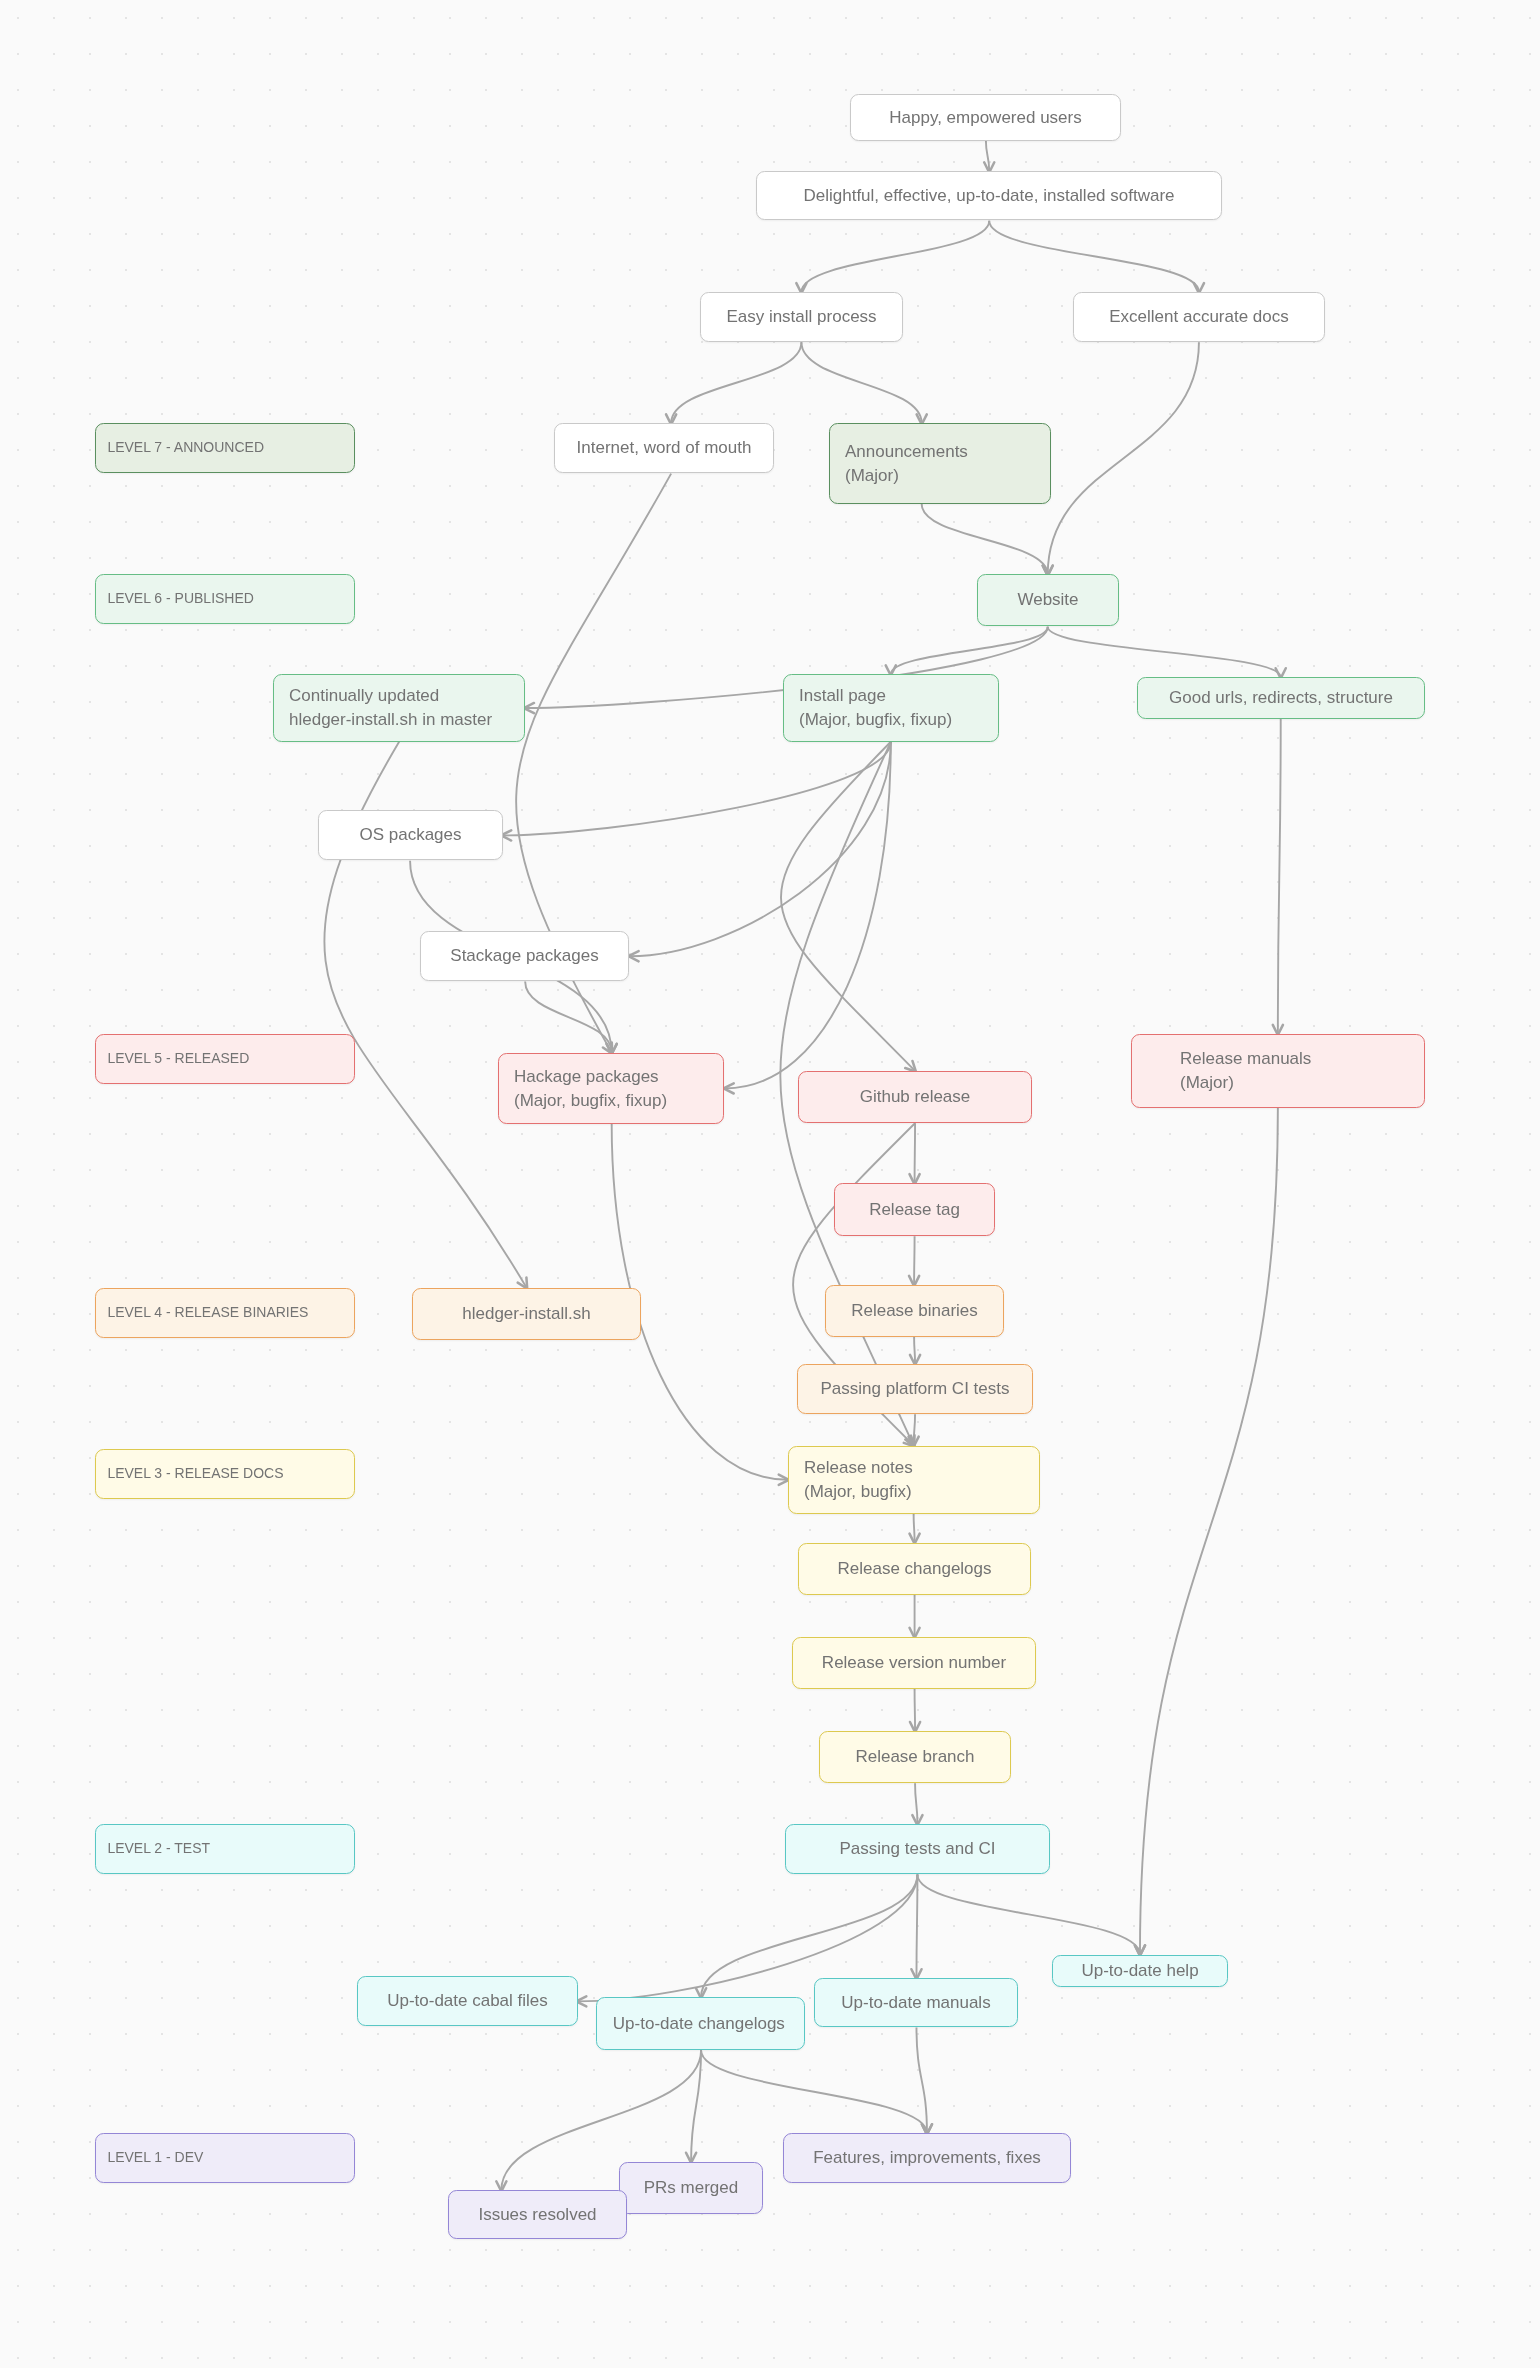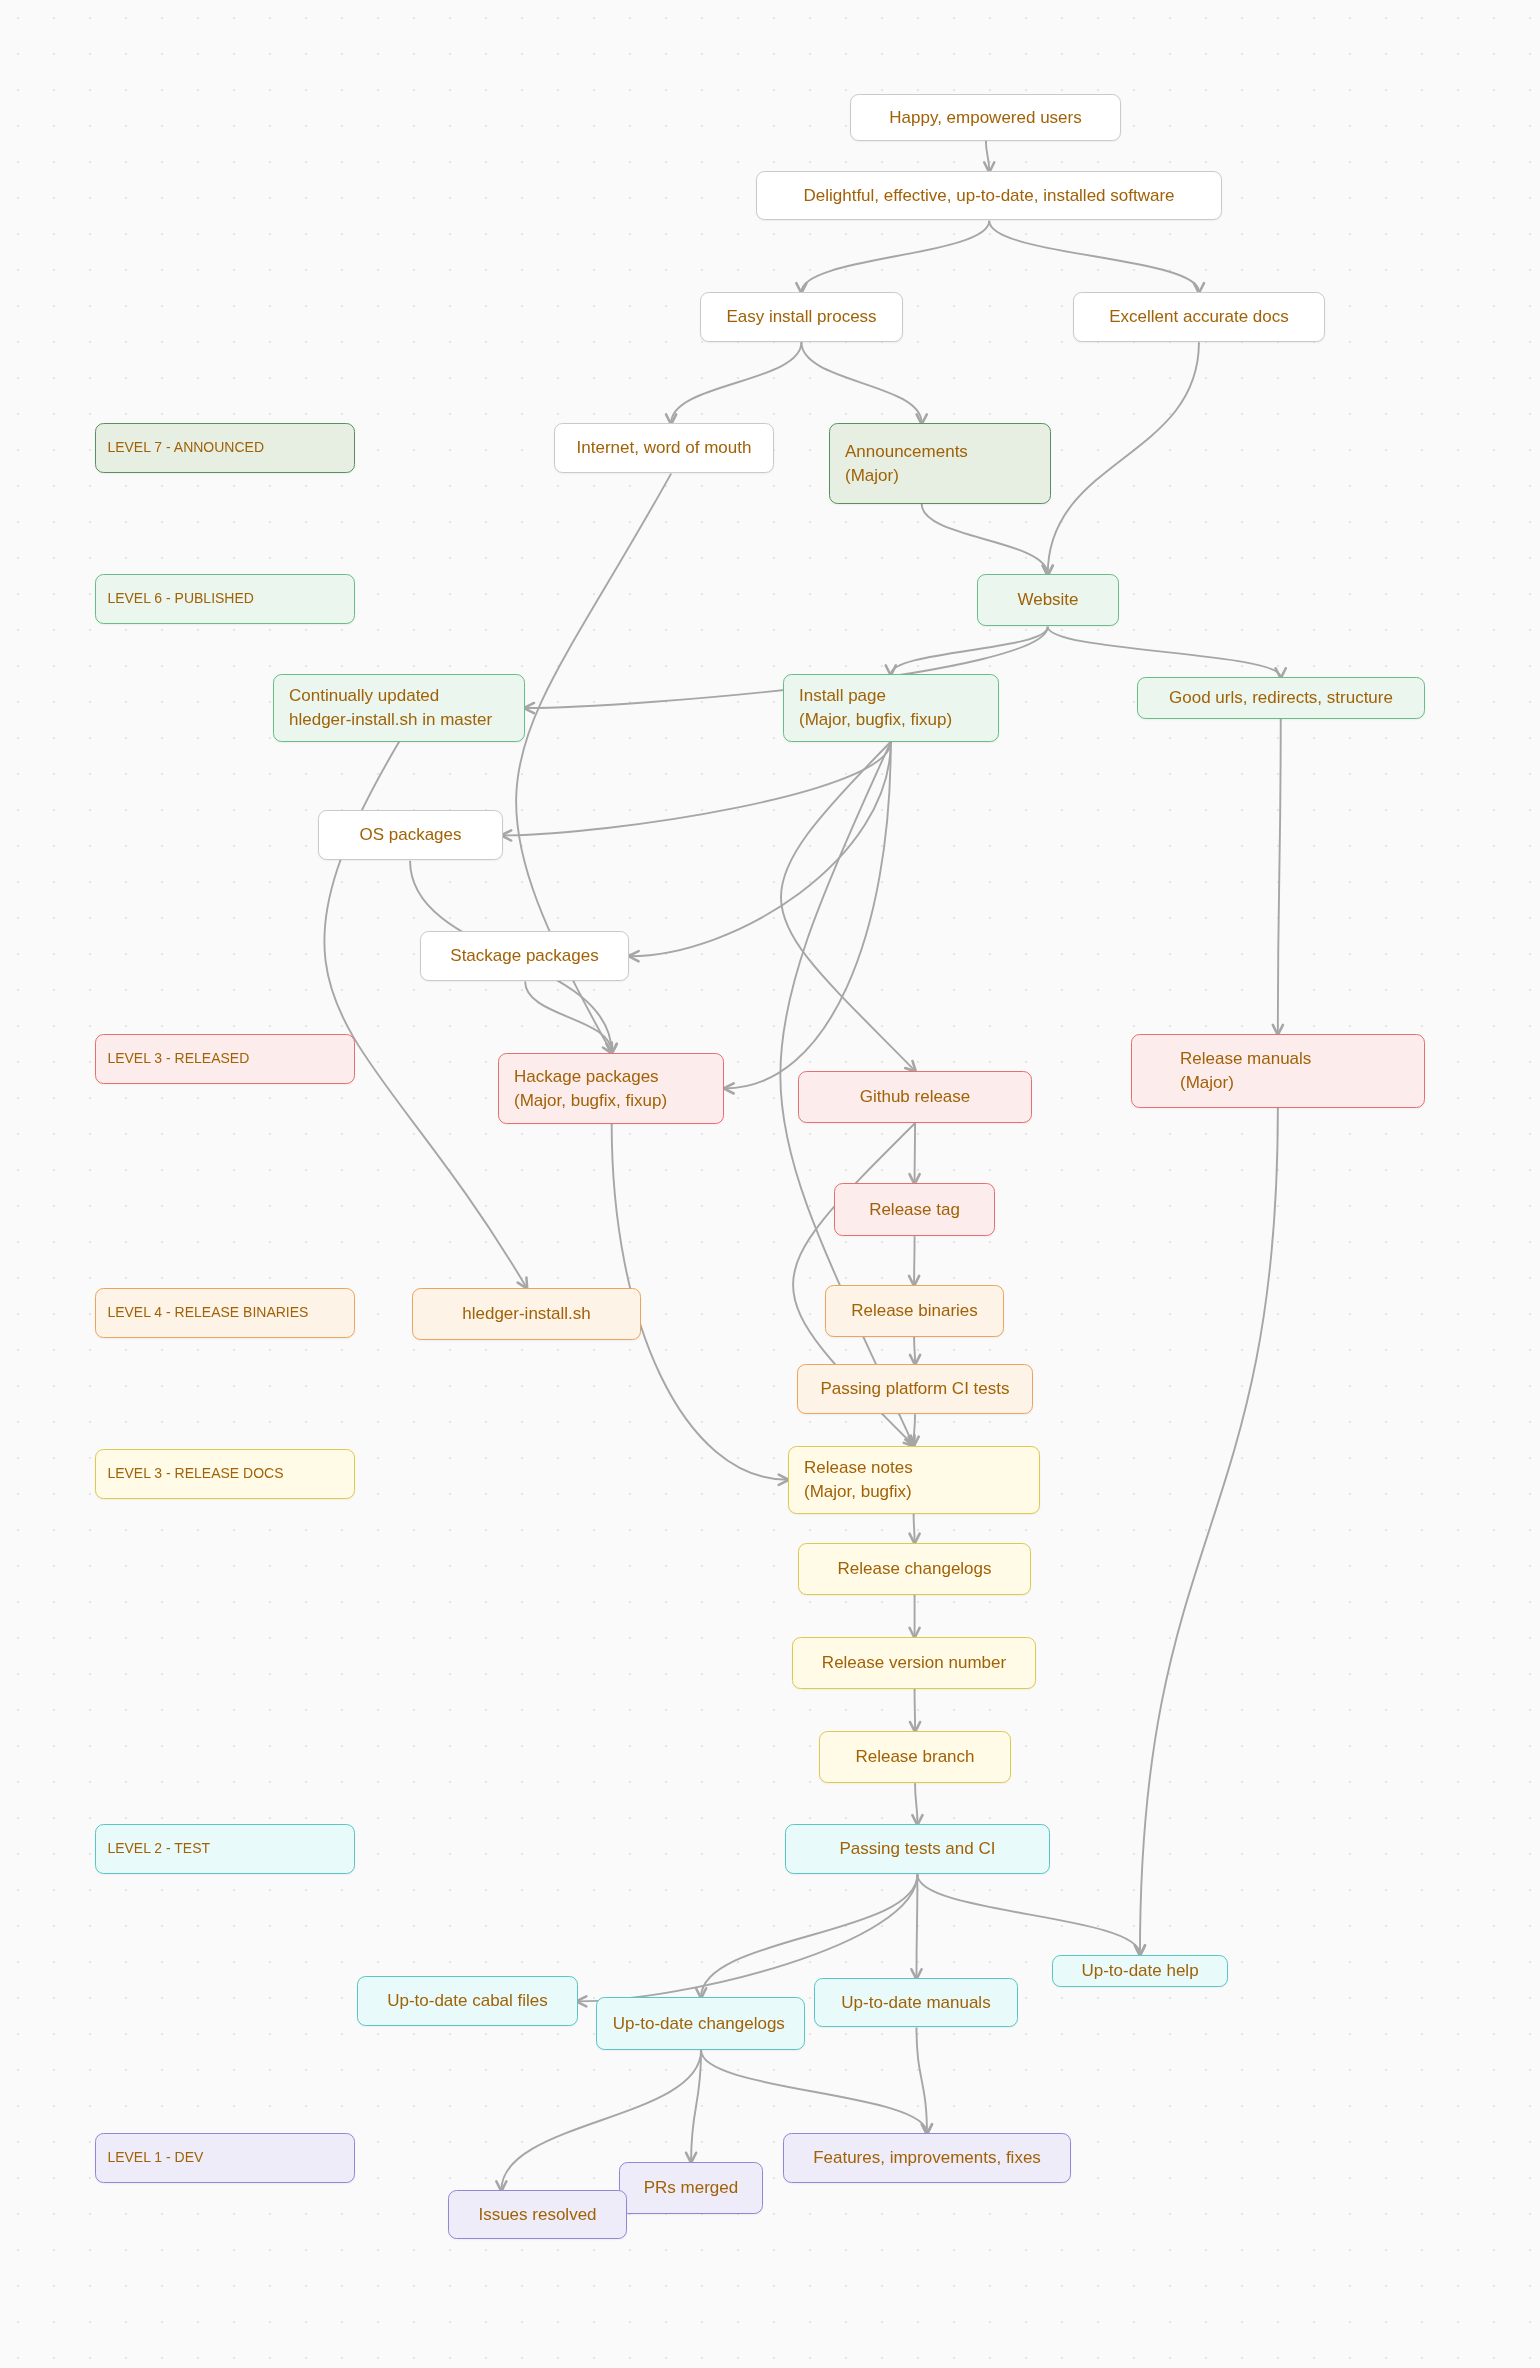--- a/index.html
+++ b/index.html
@@ -24,21 +24,21 @@
     position: absolute;
     display: flex;
     align-items: center;
     justify-content: center;
     text-align: center;
     border: 1.9px solid #c9c9c9;
     border-radius: 8.6px;
     background: #ffffff;
     font-size: 17px;
     line-height: 1.4;
-    color: #a16207;
+    color: #737373;
     padding: 7.6px 13.3px;
     white-space: pre-line;
     box-shadow: 0 1px 1.9px rgba(0,0,0,0.05);
   }
   .node.ml { justify-content: flex-start; text-align: left; padding-left: 15px; }
   .level-label { justify-content: flex-start; text-align: left; padding: 7.6px 11.4px; font-size: 14px; }
 
   .c-white      { background: #ffffff; border-color: #c9c9c9; }
   .c-green-dark { background: #e7efe3; border-color: #5a8f5f; }
   .c-green      { background: #eaf6ee; border-color: #66bd85; }
@@ -95,21 +95,21 @@
       <path d="M 964.5 1971 C 964.5 2025.5, 963.5 2025.5, 963.5 2080" class="edge" marker-end="url(#arrowhead)"></path>
       <path d="M 964.5 1971 C 964.5 2013, 1198.5 2013, 1198.5 2055" class="edge" marker-end="url(#arrowhead)"></path>
       <path d="M 737 2156 C 737 2214.5, 726.5 2214.5, 726.5 2273" class="edge" marker-end="url(#arrowhead)"></path>
       <path d="M 737 2156 C 737 2229.5, 527 2229.5, 527 2303" class="edge" marker-end="url(#arrowhead)"></path>
       <path d="M 737 2156 C 737 2199.5, 974.5 2199.5, 974.5 2243" class="edge" marker-end="url(#arrowhead)"></path>
       <path d="M 963.5 2132 C 963.5 2187.5, 974.5 2187.5, 974.5 2243" class="edge" marker-end="url(#arrowhead)"></path>
     </svg>
 
   <div class="node level-label c-green-dark" style="left:95px; top:423px; width:260px; height:50px;">LEVEL 7 - ANNOUNCED</div>
   <div class="node level-label c-green" style="left:95px; top:574px; width:260px; height:50px;">LEVEL 6 - PUBLISHED</div>
-  <div class="node level-label c-red" style="left:95px; top:1034px; width:260px; height:50px;">LEVEL 3 - RELEASED</div>
+  <div class="node level-label c-red" style="left:95px; top:1034px; width:260px; height:50px;">LEVEL 5 - RELEASED</div>
   <div class="node level-label c-orange" style="left:95px; top:1288px; width:260px; height:50px;">LEVEL 4 - RELEASE BINARIES</div>
   <div class="node level-label c-yellow" style="left:95px; top:1449px; width:260px; height:50px;">LEVEL 3 - RELEASE DOCS</div>
   <div class="node level-label c-cyan" style="left:95px; top:1824px; width:260px; height:50px;">LEVEL 2 - TEST</div>
   <div class="node level-label c-purple" style="left:95px; top:2133px; width:260px; height:50px;">LEVEL 1 - DEV</div>
 
   <div class="node c-white" style="left:850px; top:94px; width:271px; height:47px;">Happy, empowered users</div>
   <div class="node c-white" style="left:756px; top:171px; width:466px; height:49px;">Delightful, effective, up-to-date, installed software</div>
   <div class="node c-white" style="left:700px; top:292px; width:203px; height:50px;">Easy install process</div>
   <div class="node c-white" style="left:1073px; top:292px; width:252px; height:50px;">Excellent accurate docs</div>
 

